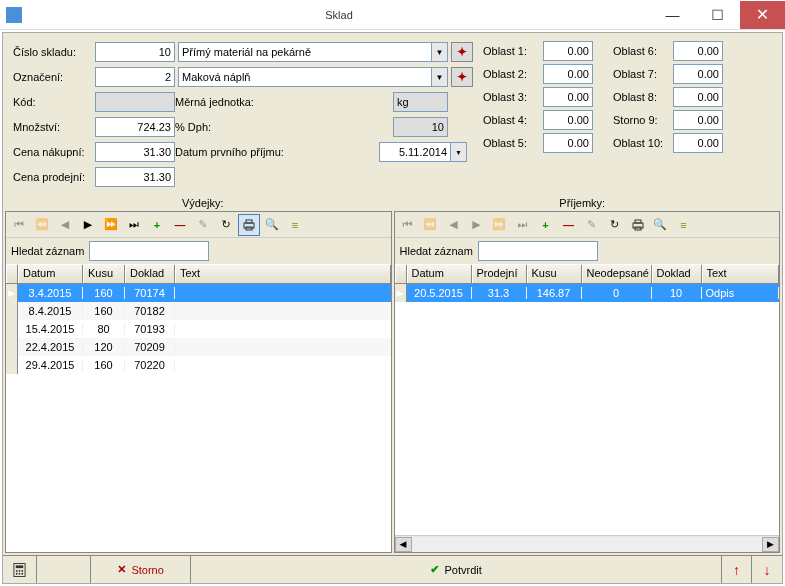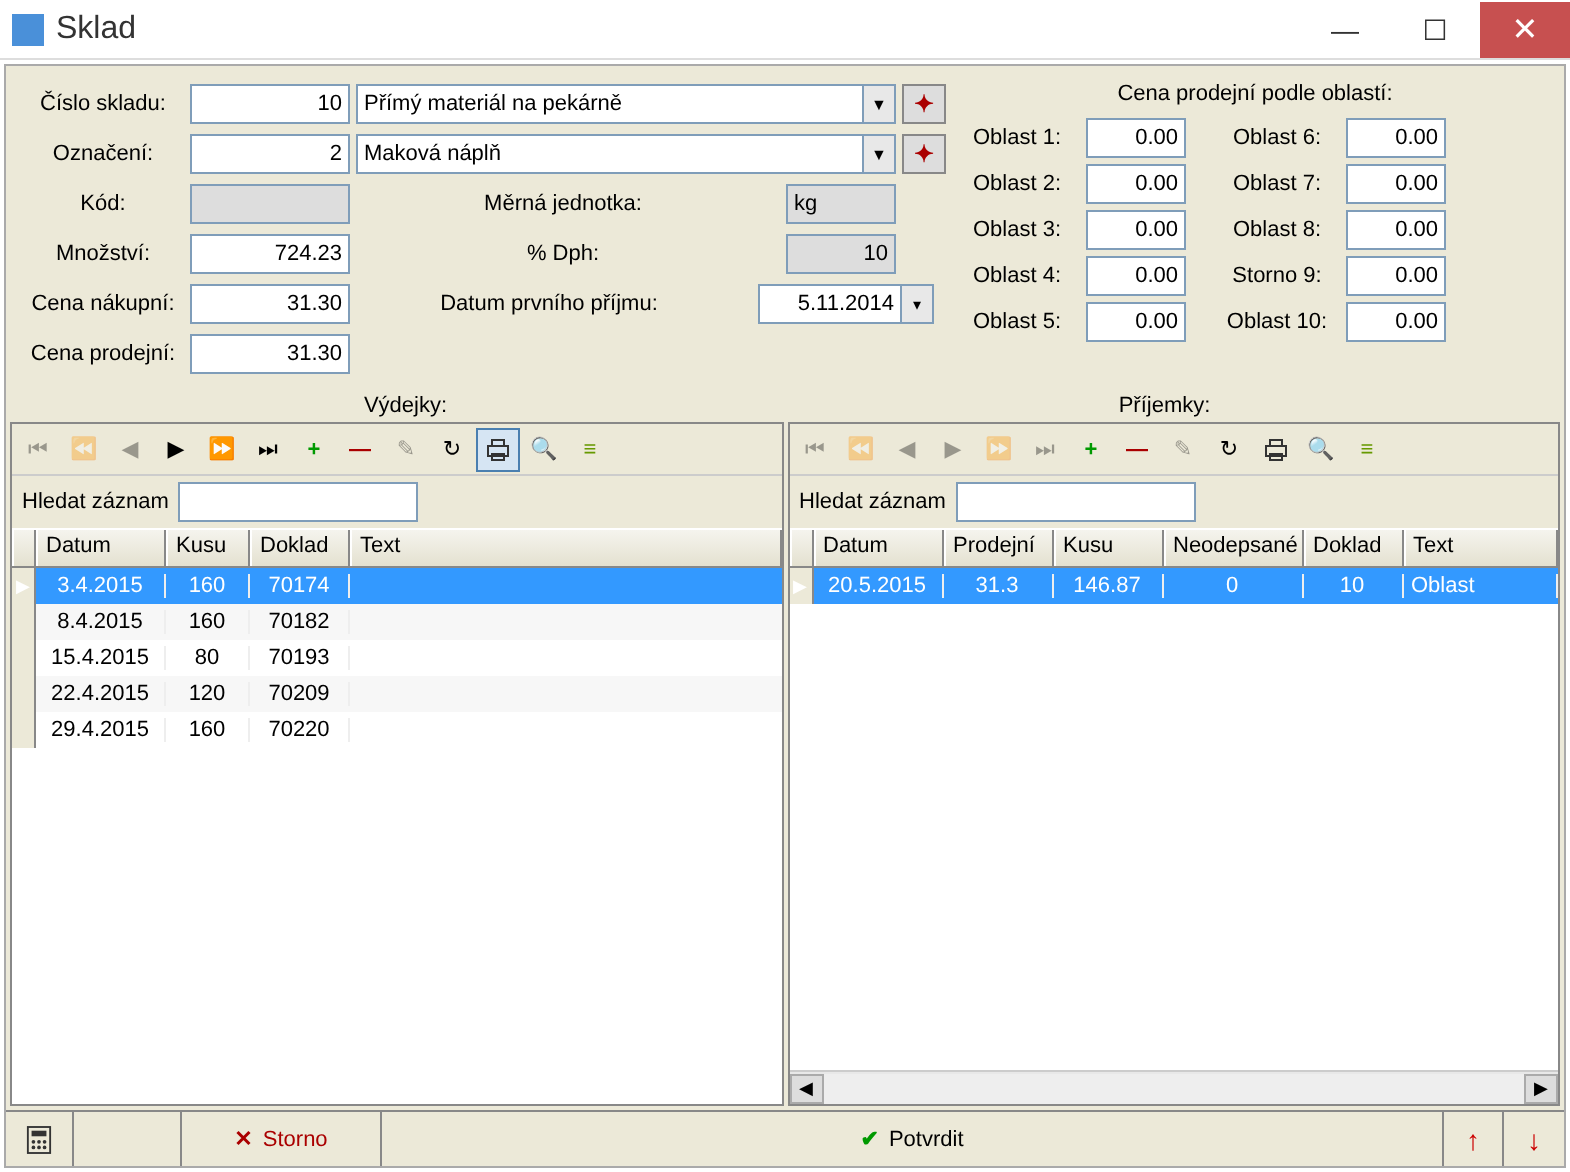--- a/index.html
+++ b/index.html
@@ -1,27 +1,27 @@
 <!DOCTYPE html>
 <html><head>
 <meta charset="utf-8">
 <style>
 *{box-sizing:border-box;margin:0;padding:0;font-family:Tahoma,Arial,sans-serif;font-size:11px}
 body{background:#fff;width:785px;height:586px;overflow:hidden}
 .titlebar{height:30px;background:#fff;display:flex;align-items:center;border-bottom:1px solid #ddd}
 .titlebar .icon{width:16px;height:16px;margin:0 6px;background:#4a90d9;display:inline-block}
-.titlebar .title{flex:1;font-size:16px;color:#333}
+.titlebar .title{flex:1;text-align:center;font-size:11px;color:#333}
 .titlebar .btns{display:flex}
 .titlebar .btns div{width:45px;height:28px;display:flex;align-items:center;justify-content:center;font-size:14px;color:#333}
 .titlebar .btns .close{background:#c75050;color:#fff;font-size:16px}
 .outer{border:1px solid #aaa;margin:2px;height:552px;background:#ece9d8;display:flex;flex-direction:column}
 .topform{padding:8px 10px 4px 10px;display:flex}
 .leftform{flex:0 0 460px}
 .row{display:flex;align-items:center;margin-bottom:3px;height:22px}
-.lbl{text-align:center;padding-right:5px}
+.lbl{text-align:left;padding-right:5px}
 .inp{height:20px;border:1px solid #7f9db9;background:#fff;padding:0 3px;font-size:11px}
 .inp.ro{background:#ddd}
 .inp.r{text-align:right}
 .combo{display:flex;align-items:center}
 .combo .inp{flex:1}
 .cbtn{width:17px;height:20px;border:1px solid #7f9db9;background:#e8e8e8;display:flex;align-items:center;justify-content:center;font-size:8px;margin-left:-1px}
 .redbtn{width:22px;height:20px;border:1px solid #888;background:#ddd;margin-left:3px;display:flex;align-items:center;justify-content:center;color:#a00;font-size:12px;font-weight:bold}
 .oblasti{flex:1;padding-left:10px}
 .obtitle{text-align:center;margin-bottom:4px;height:14px}
 .obgrid{display:flex;gap:20px}
@@ -115,21 +115,20 @@
         <input class="inp r" style="width: 72px;" value="5.11.2014">
         <div class="cbtn">▾</div>
         <span style="width:6px"></span>
       </div>
       <div class="row">
         <span class="lbl" style="width:82px">Cena prodejní:</span>
         <input class="inp r" style="width: 80px;" value="31.30">
       </div>
     </div>
     <div class="oblasti">
-      <div class="obtitle">Cena prodejní podle oblastí:</div>
       <div class="obgrid">
         <div class="obcol" id="obleft">
             <div class="obrow">
               <span class="lbl">Oblast 1:</span>
               <input class="inp r" value="0.00" style="">
             </div>
             <div class="obrow">
               <span class="lbl">Oblast 2:</span>
               <input class="inp r" value="0.00" style="">
             </div>
@@ -287,21 +286,21 @@
         <div class="gh" style="flex:1">Text</div>
       </div>
       <div class="gridbody" id="vydejky-body">
           <div class="grow sel">
             <div class="rowmark">▶</div>
             <div class="gc r" style="width:65px">20.5.2015</div>
             <div class="gc r" style="width:55px">31.3</div>
             <div class="gc r" style="width:55px">146.87</div>
             <div class="gc r" style="width:70px">0</div>
             <div class="gc r" style="width:50px">10</div>
-            <div class="gc" style="flex:1">Oblast</div>
+            <div class="gc" style="flex:1">Odpis</div>
           </div>
         </div>
       <div class="hscroll">
         <div class="ar">◀</div>
         <div class="track"></div>
         <div class="ar">▶</div>
       </div>
     </div>
   </div>
 

